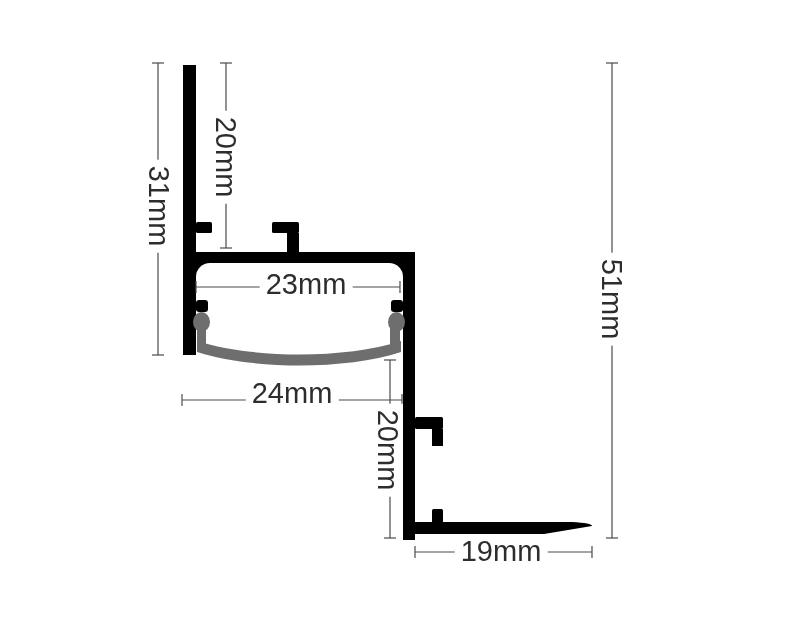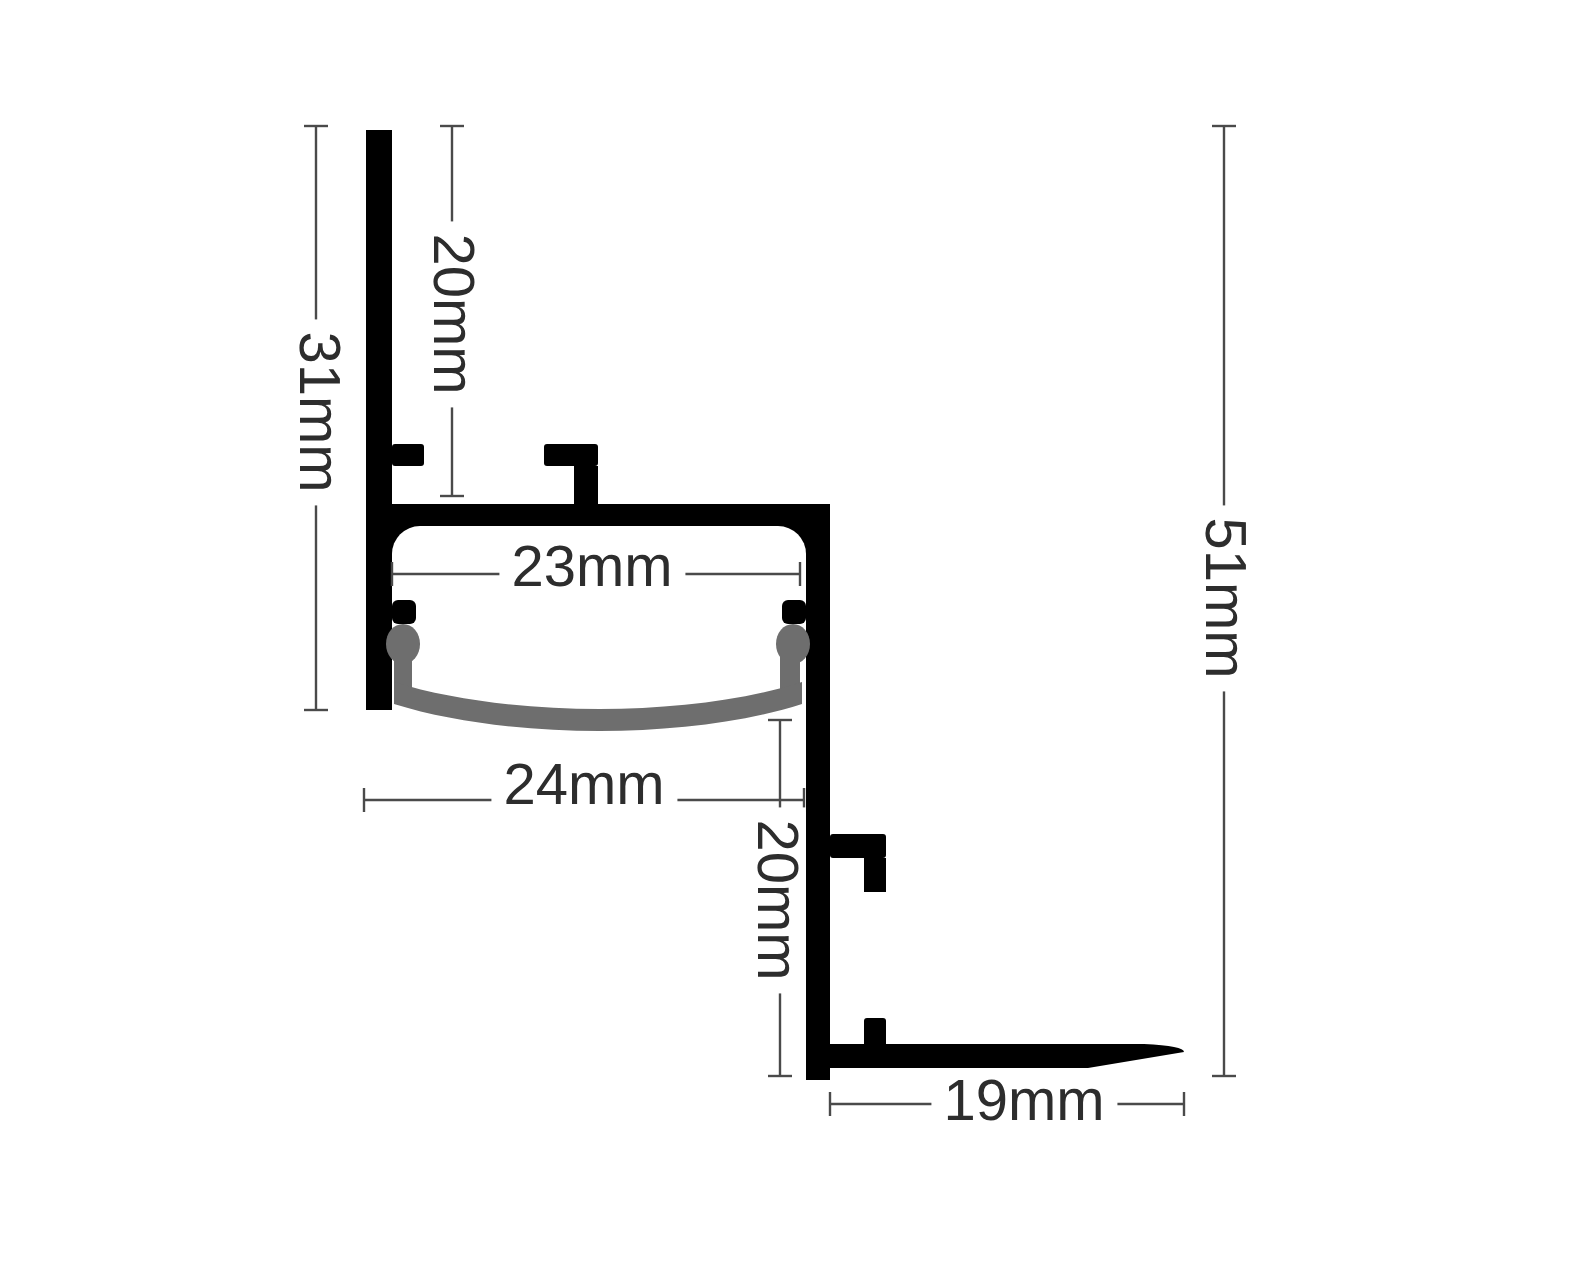--- a/index.html
+++ b/index.html
@@ -97,22 +97,22 @@
       <line x1="402" y1="394" x2="402" y2="406"></line>
       <line x1="415" y1="546" x2="415" y2="558"></line>
       <line x1="592" y1="546" x2="592" y2="558"></line>
     </g>
   </svg>
 
   <span class="dim-label rot" style="left:158px;top:206px">31mm</span>
 
   <span class="dim-label rot" style="left:225px;top:157px">20mm</span>
 
-  <span class="dim-label" style="left:296px;top:285px">23mm</span>
+  <span class="dim-label" style="left:306px;top:285px">23mm</span>
 
   <span class="dim-label" style="left:292px;top:394px">24mm</span>
 
   <span class="dim-label rot" style="left:387px;top:450px">20mm</span>
 
   <span class="dim-label rot" style="left:611px;top:299px">51mm</span>
 
-  <span class="dim-label" style="left:512px;top:552px">19mm</span>
+  <span class="dim-label" style="left:501px;top:552px">19mm</span>
 </div>
 
 </body></html>

